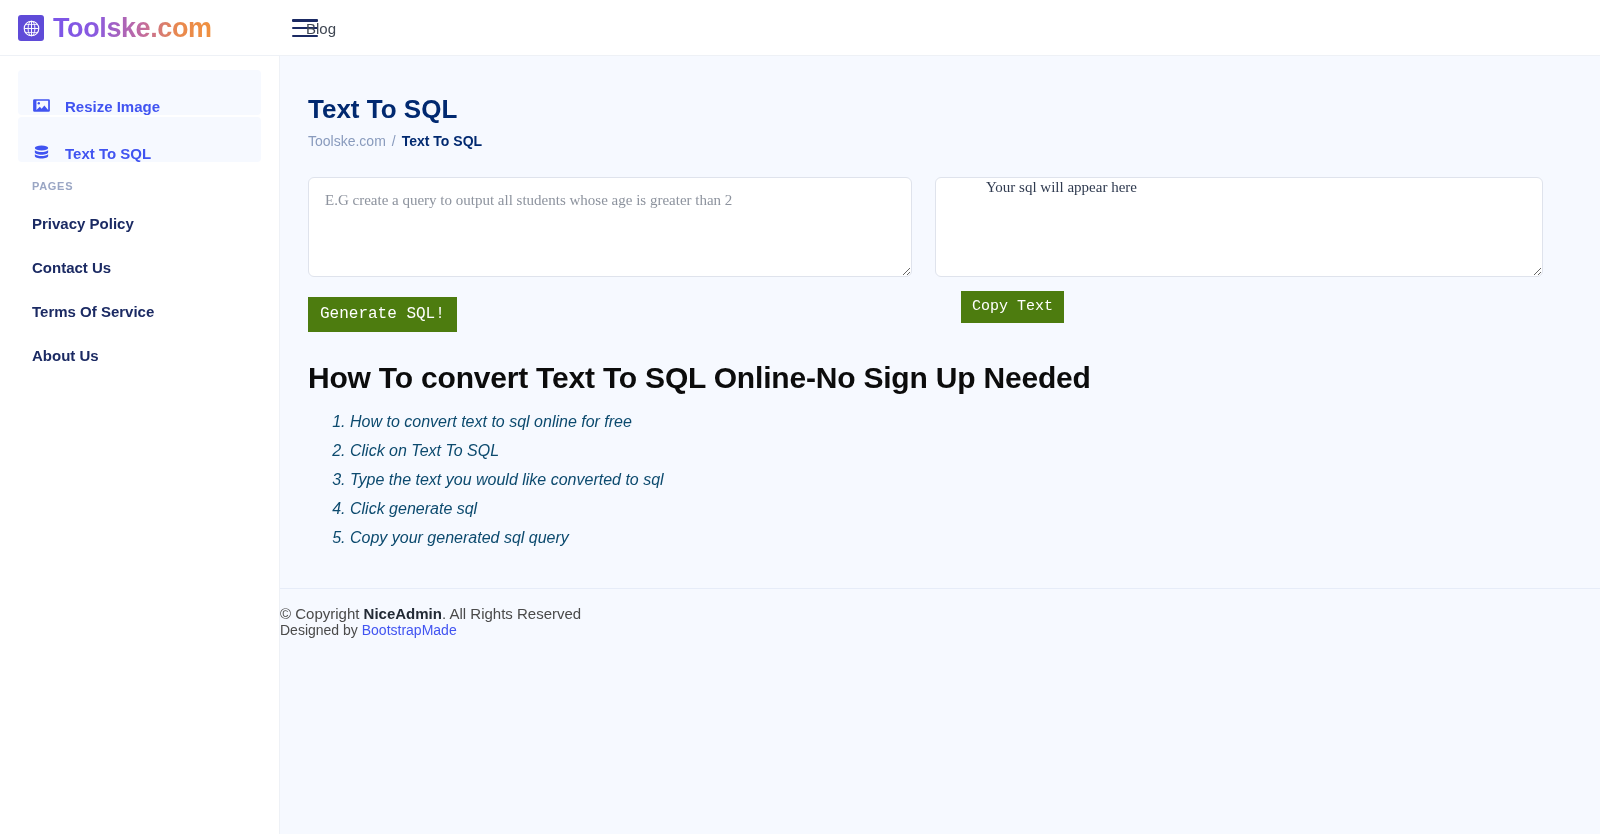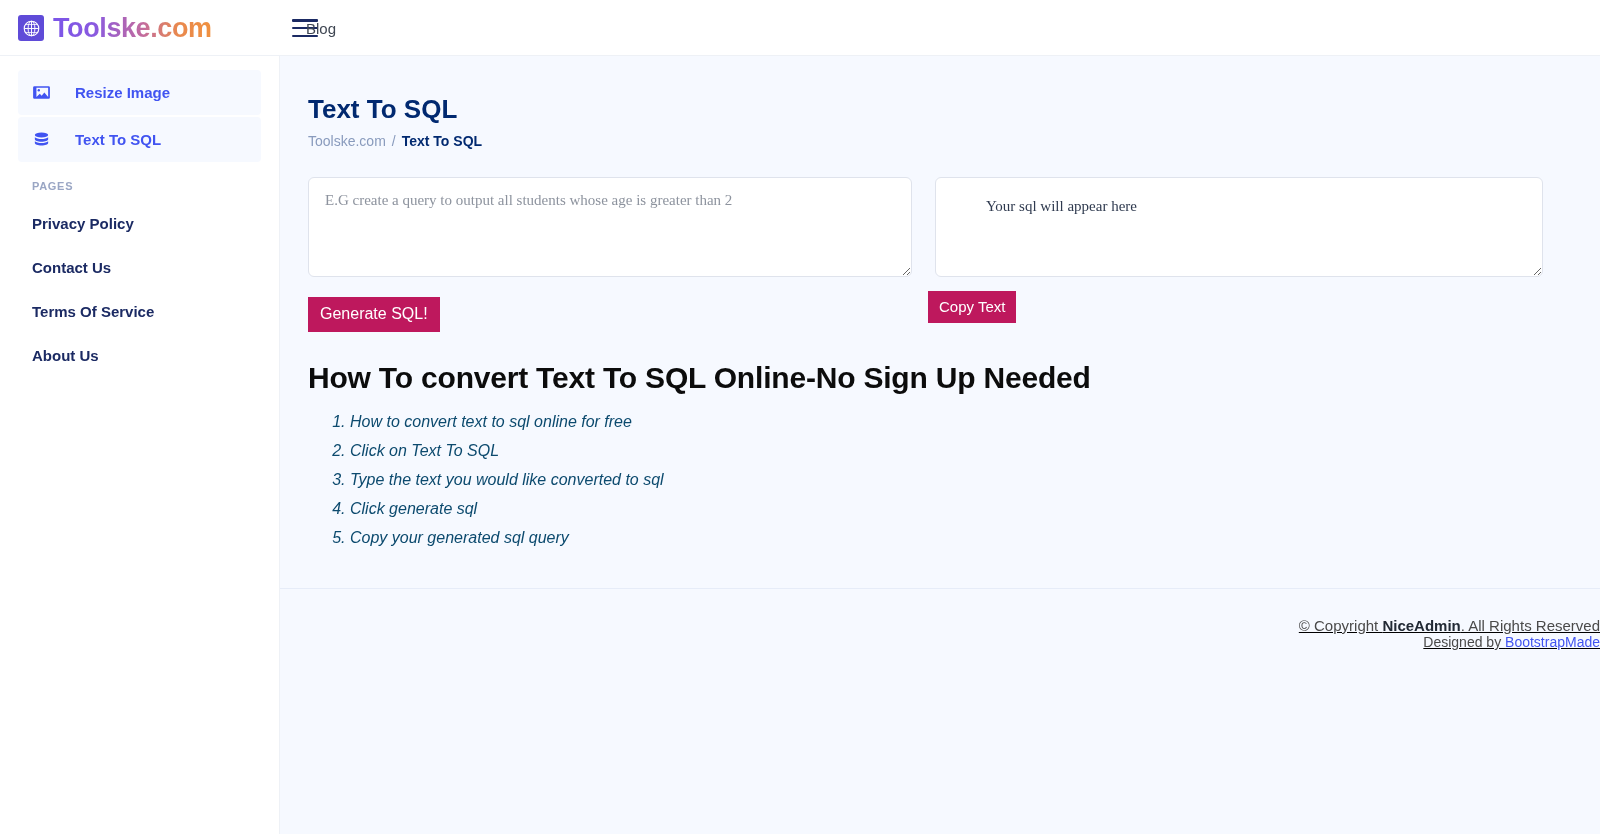--- a/index.html
+++ b/index.html
@@ -56,21 +56,21 @@
   
   #sidebar {
     position: absolute; left: 0; top: 56px;
     width: 280px; height: 778px;
     background: #ffffff;
     border-right: 1px solid #eef1f6;
     padding: 14px 18px 0 18px;
     z-index: 10;
   }
   .nav-item {
-    display: flex; align-items: center; gap: 24px;
+    display: flex; align-items: flex-end; gap: 14px;
     height: 45px; padding: 0 14px;
     border-radius: 4px; margin-bottom: 2px;
     cursor: pointer; text-decoration: none;
   }
   .nav-item.active { background: #f6f9ff; }
   .nav-ico { width: 19px; height: 19px; flex: 0 0 19px; color: #4154f1; display:flex; align-items:center; justify-content:center; }
   .nav-ico svg { width: 19px; height: 19px; display: block; fill: #4154f1; }
   .nav-label { font-size: 15px; font-weight: bold; color: #4154f1; white-space: nowrap; }
 
   #pages-heading {
@@ -110,55 +110,54 @@
   .ta-wrap.right { left: 655px; width: 608px; }
   textarea {
     width: 100%; height: 100px;
     border: 1px solid #dfe3ec; border-radius: 6px;
     background: #ffffff;
     font-family: Liberation Serif, serif;
     font-size: 15px; color: #2f3a4f;
     padding: 14px 16px; resize: both; outline: none;
   }
   textarea::placeholder { color: #8d939e; }
-  #sql-output { padding-left: 50px; padding-top: 20px; }
+  #sql-output { padding-left: 50px; padding-top: 1px; }
 
   #btn-row { position: relative; height: 56px; margin-top: 14px; }
   .btn {
     position: absolute;
     border: none; cursor: pointer;
-    background: #be185d; color: #ffffff;
-    font-family: Liberation Sans, sans-serif;
+    background: #4d7c0f; color: #ffffff;
+    font-family: Liberation Mono, monospace;
     font-size: 16px; line-height: 1;
     padding: 9px 12px 10px 12px;
   }
   #generate-btn { left: 28px; top: 6px; }
-  #copy-btn { left: 648px; top: 0px; font-size: 15px; padding: 8px 11px 9px 11px; }
+  #copy-btn { left: 681px; top: 0px; font-size: 15px; padding: 8px 11px 9px 11px; }
 
   #article { margin: 14px 0 0 28px; padding-right: 56px; }
   #article h2 {
     margin: 0; font-size: 30px; font-weight: bold; color: #0c0c0c;
     letter-spacing: -0.2px;
   }
   #article p {
     margin: 20px 0 0 0; font-size: 16px; line-height: 1.45; color: #4a4a4a;
     max-width: 1230px;
   }
   #article ol {
     margin: 16px 0 0 0; padding-left: 42px;
     font-size: 16px; line-height: 1.43; color: #0c4a6e; font-style: italic;
   }
   #article ol li { margin-bottom: 6px; }
 
   #footer {
     position: absolute; left: 0; top: 532px; width: 1320px;
     border-top: 1px solid #e6ecf8;
-    padding-top: 28px;
-    text-align: right;
-    text-decoration: underline;
+    padding-top: 16px;
+    text-align: left;
   }
   #copyright { font-size: 15px; color: #4a4a4a; }
   #copyright b { color: #222a35; }
   #credits { font-size: 14px; color: #4a4a4a; }
   #credits a { color: #4154f1; text-decoration: none; cursor: pointer; }
 </style>
 </head>
 <body>
 
 <div id="header">

